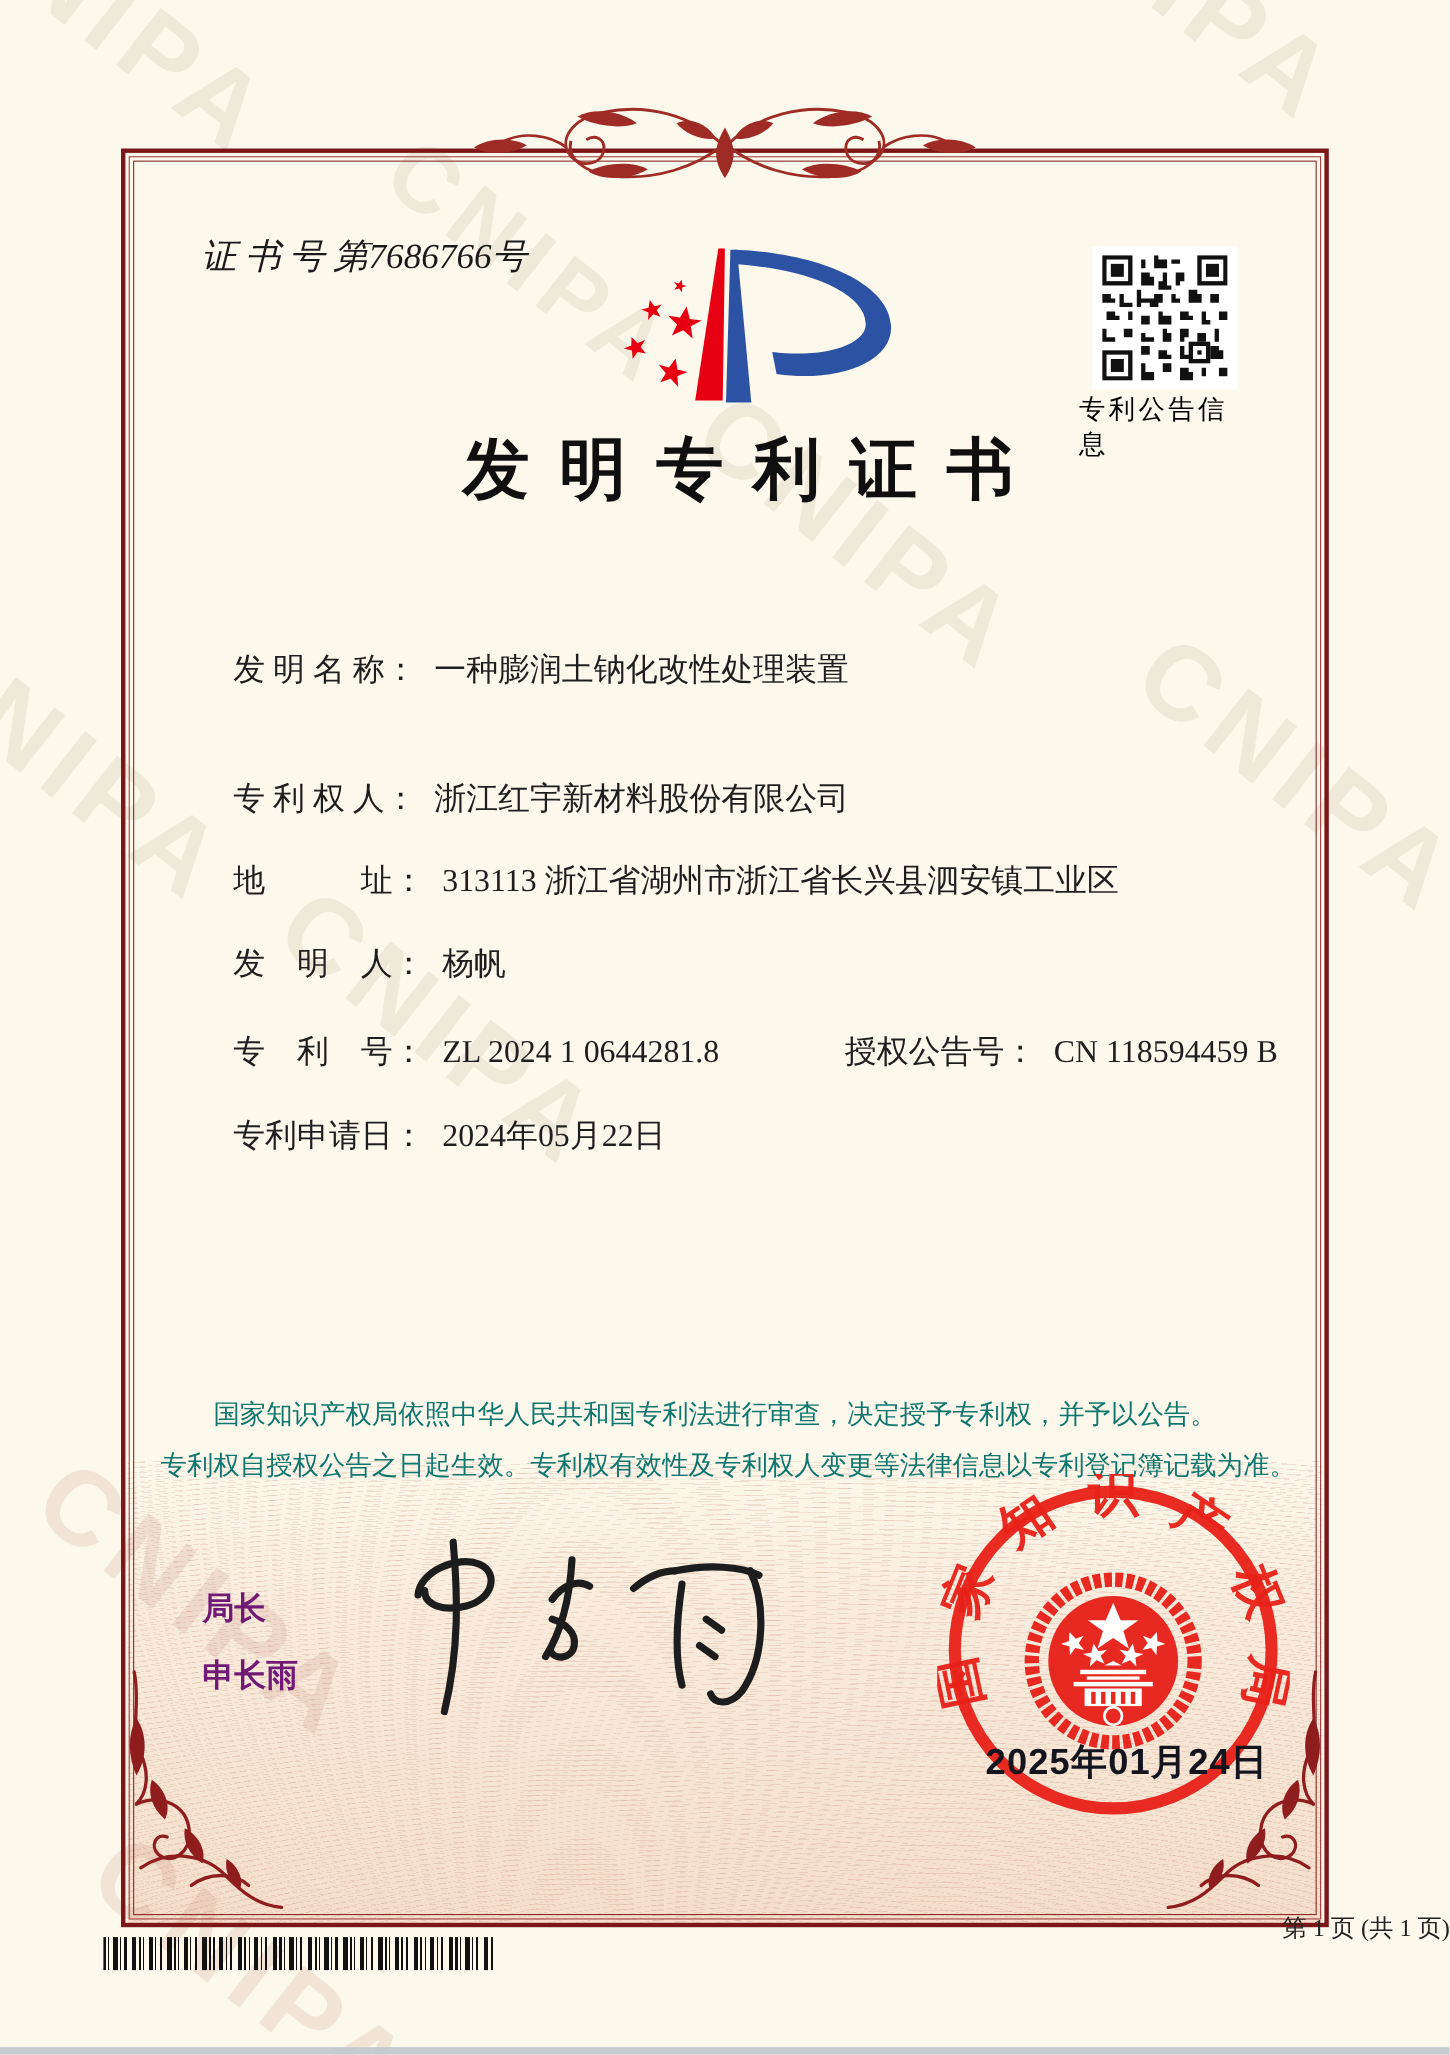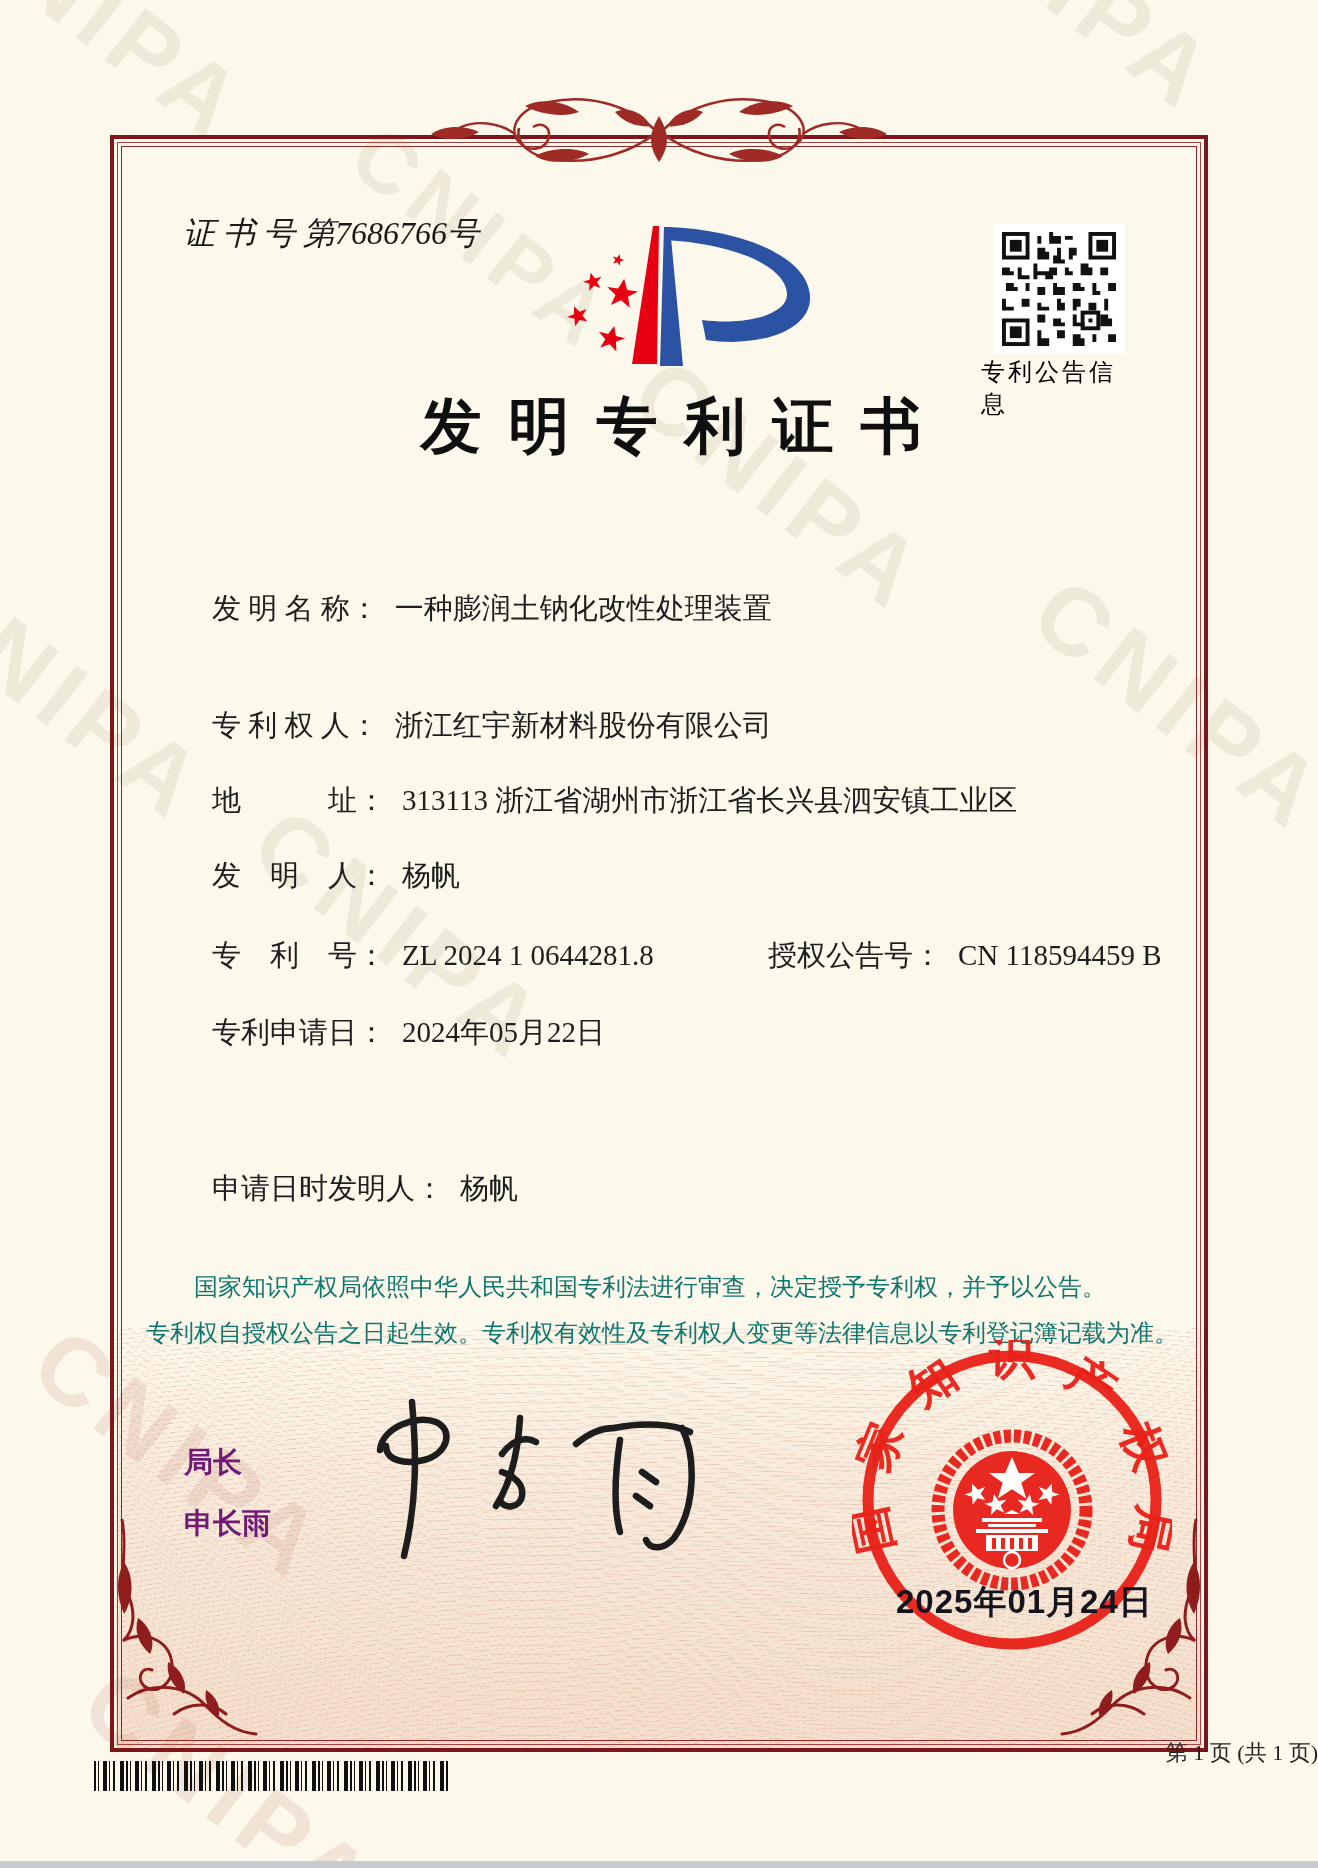--- a/index.html
+++ b/index.html
@@ -194,23 +194,20 @@
   </div>
   <div class="row" style="top:903px;">
     <span>专　利　号：</span><span class="val">ZL 2024 1 0644281.8</span>
   </div>
   <div class="row rcol" style="top:903px;">
     <span>授权公告号：</span><span class="val">CN 118594459 B</span>
   </div>
   <div class="row" style="top:980px;">
     <span>专利申请日：</span><span class="val">2024年05月22日</span>
   </div>
-  <div class="row" style="top:1136px;">
-    <span>申请日时发明人：</span><span class="val">杨帆</span>
-  </div>
 
   <div id="statement">
     <div class="l1">国家知识产权局依照中华人民共和国专利法进行审查，决定授予专利权，并予以公告。</div>
     <div class="l2">专利权自授权公告之日起生效。专利权有效性及专利权人变更等法律信息以专利登记簿记载为准。</div>
   </div>
 
   <div id="director-label">局长</div>
   <div id="director-name">申长雨</div>
   <svg id="signature" width="360" height="180" viewBox="0 0 360 180">
     <g fill="none" stroke="#1d1d1d" stroke-width="6.5" stroke-linecap="round" stroke-linejoin="round">

